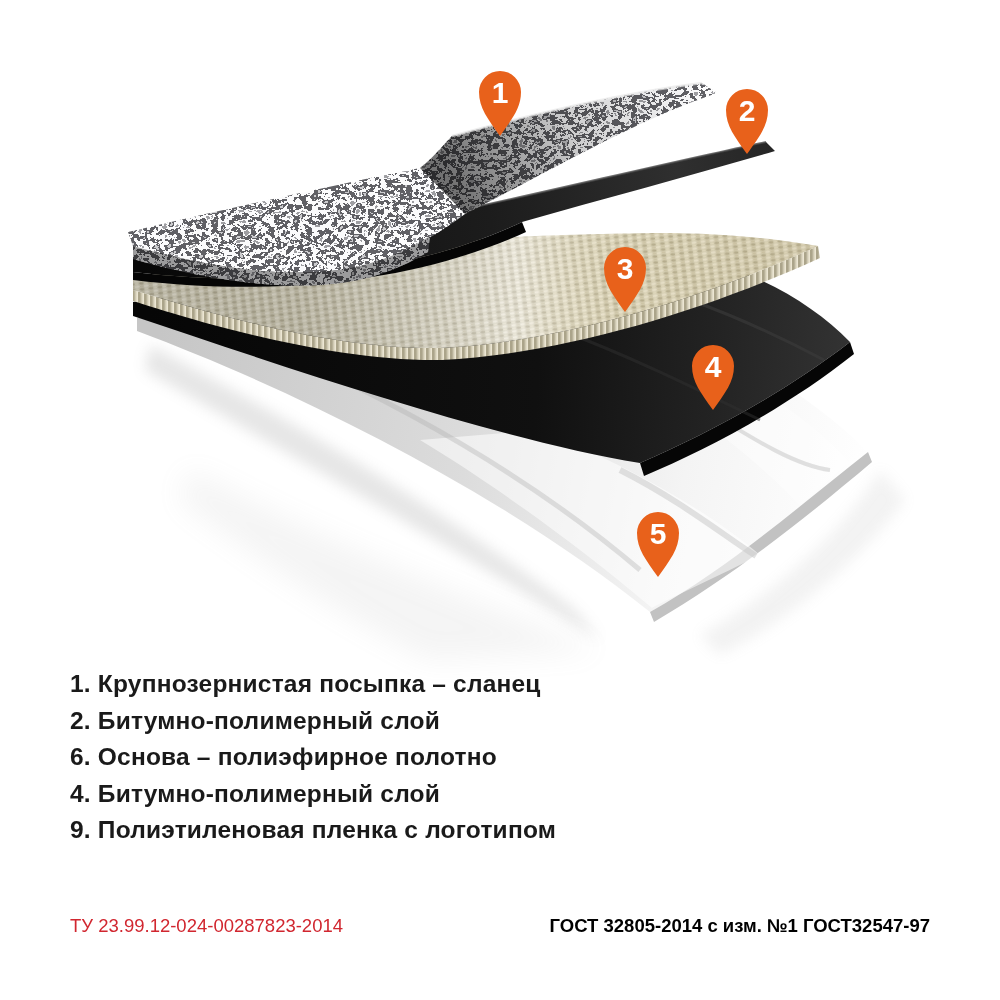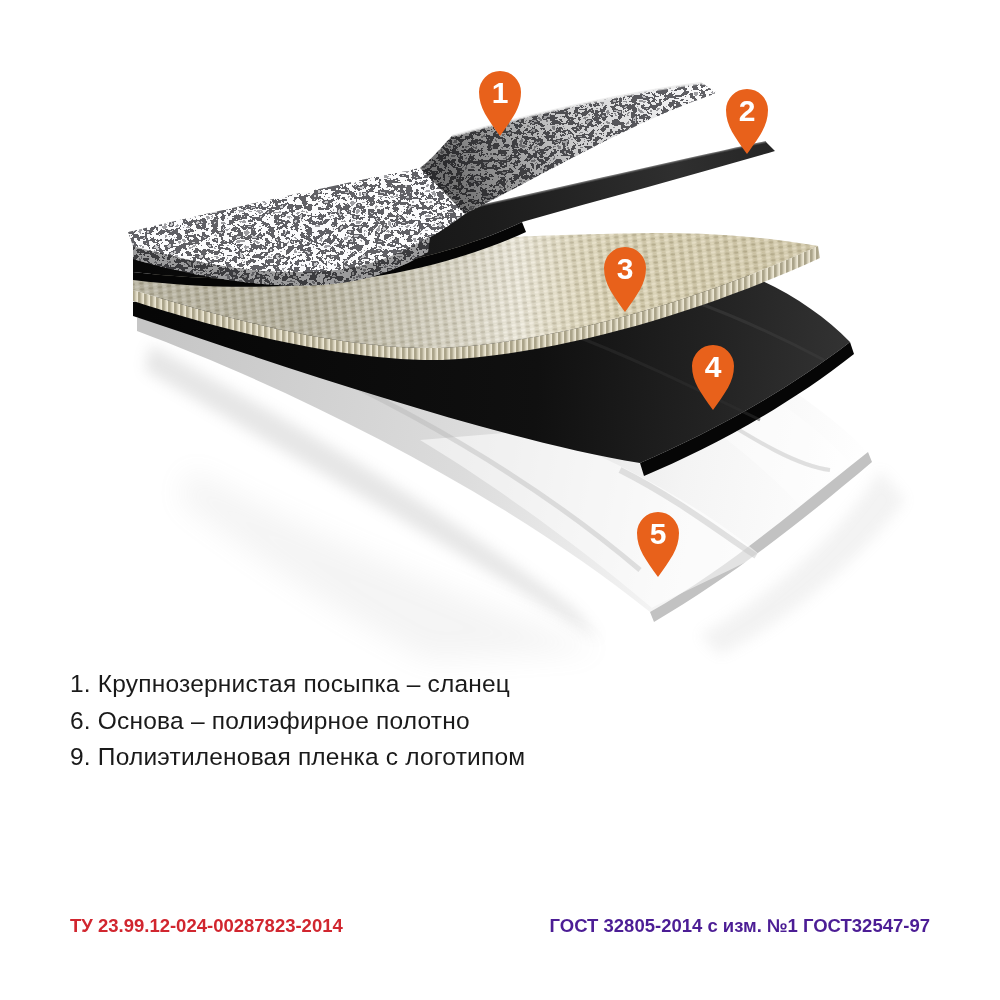--- a/index.html
+++ b/index.html
@@ -1,24 +1,24 @@
 <!DOCTYPE html>
 <html><head>
 <meta charset="utf-8">
 <style>
   html,body{margin:0;padding:0;background:#ffffff;}
   .page{position:relative;width:1000px;height:1000px;background:#ffffff;overflow:hidden;
         font-family:"Liberation Sans", sans-serif;}
   .diagram-svg{position:absolute;left:0;top:0;width:1000px;height:1000px;}
   .legend{position:absolute;left:70px;top:666px;color:#1a1a1a;font-size:24.5px;
-          font-weight:400;letter-spacing:0.2px;}
+          font-weight:700;letter-spacing:0.2px;}
   .legend .legend-item{height:36.6px;line-height:36.6px;white-space:nowrap;}
   .footer-left{position:absolute;left:70px;top:915px;color:#D1262F;font-size:18.5px;
-               font-weight:700;white-space:nowrap;}
-  .footer-right{position:absolute;right:70px;top:915px;color:#4c1d95;font-size:18.5px;
+               font-weight:400;white-space:nowrap;}
+  .footer-right{position:absolute;right:70px;top:915px;color:#000000;font-size:18.5px;
                 font-weight:700;white-space:nowrap;text-align:left;}
   .pin-num{font-family:"Liberation Sans", sans-serif;font-weight:700;font-size:30px;fill:#ffffff;}
 </style>
 </head>
 <body>
 
 <div class="page">
 
   <svg class="diagram-svg" viewBox="0 0 1000 1000" aria-hidden="true">
     <defs>
@@ -170,20 +170,22 @@
       </g>
       <g transform="translate(658,531)">
         <path d="M0,46 C-12,29 -21,18 -21,2 A21,21 0 1 1 21,2 C21,18 12,29 0,46 Z" fill="#E8611B"></path>
         <text class="pin-num" x="0" y="13" text-anchor="middle">5</text>
       </g>
     </g>
   </svg>
 
   <div class="legend">
     <div class="legend-item">1. Крупнозернистая посыпка – сланец</div>
+    <div class="legend-item">2. Битумно-полимерный слой</div>
     <div class="legend-item">6. Основа – полиэфирное полотно</div>
+    <div class="legend-item">4. Битумно-полимерный слой</div>
     <div class="legend-item">9. Полиэтиленовая пленка с логотипом</div>
   </div>
 
   <div class="footer-left">ТУ 23.99.12-024-00287823-2014</div>
   <div class="footer-right">ГОСТ 32805-2014 с изм. №1 ГОСТ32547-97</div>
 
 </div>
 
 </body></html>

